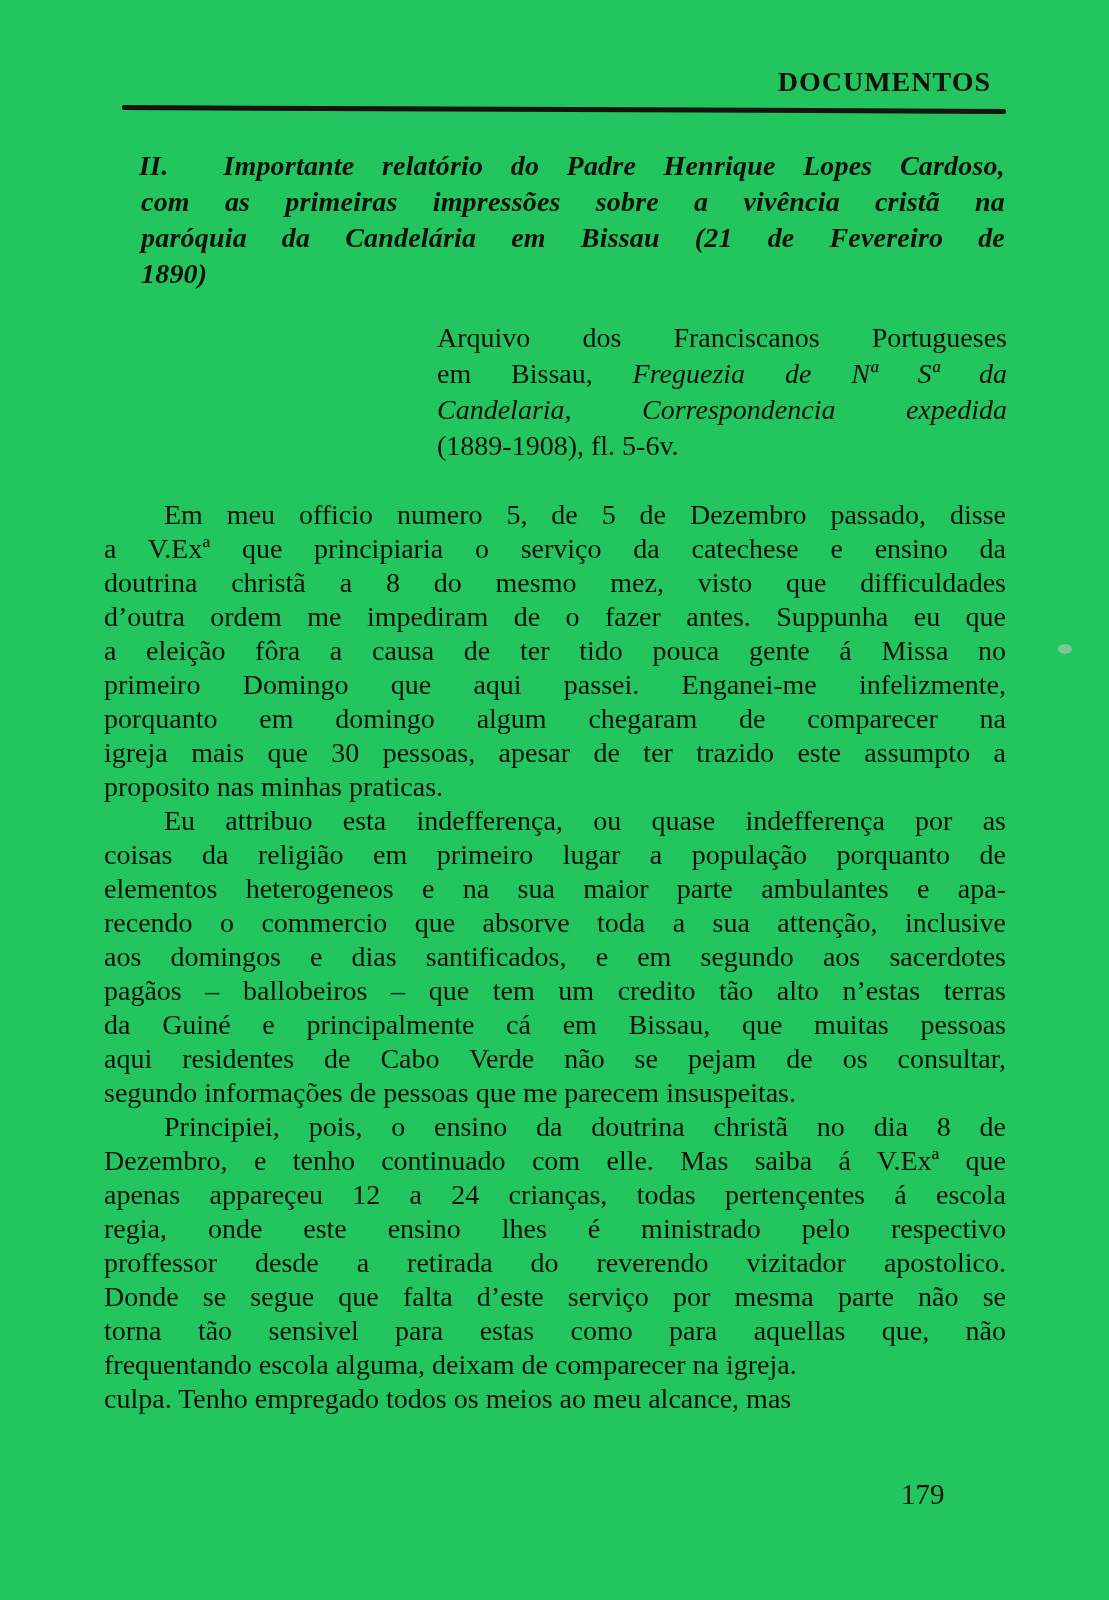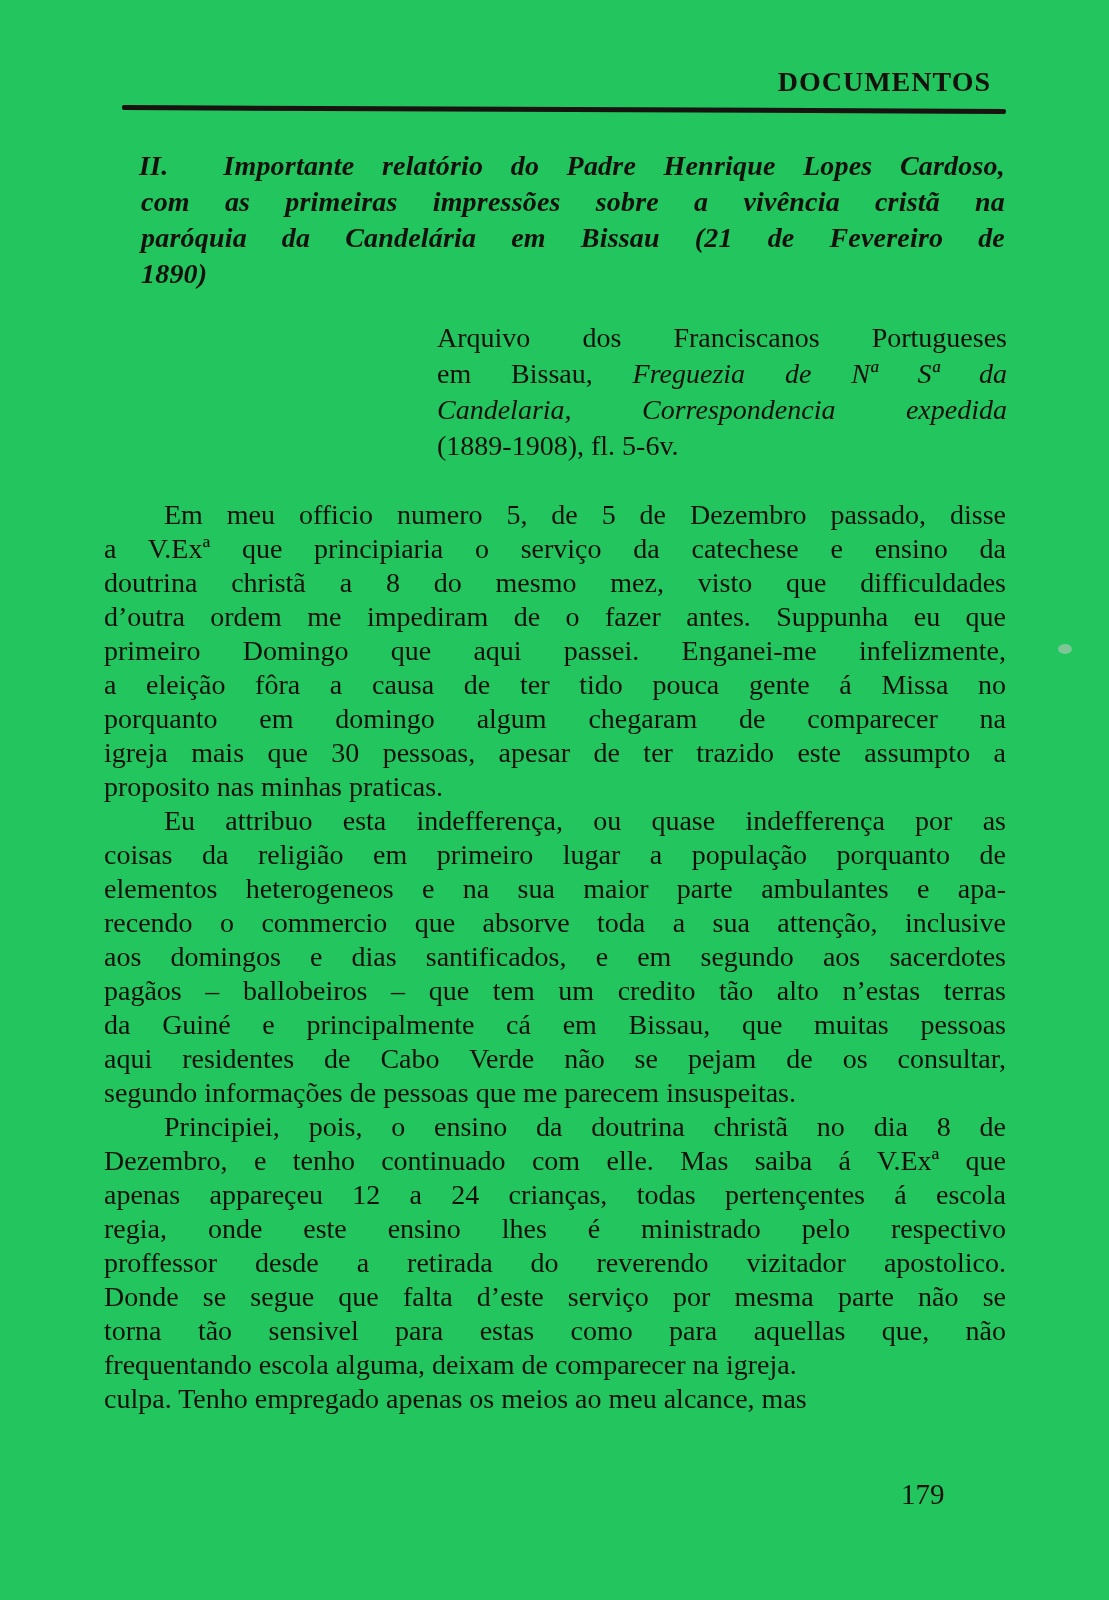--- a/index.html
+++ b/index.html
@@ -102,22 +102,22 @@
       <div class="cline just"><span>em Bissau, </span><span class="it">Freguezia de Nª Sª da</span></div>
       <div class="cline just"><span class="it">Candelaria, Correspondencia expedida</span></div>
       <div class="cline"><span>(1889-1908), fl. 5-6v.</span></div>
     </div>
   <div class="body-text">
       <div>
         <div class="bline indent just">Em meu officio numero 5, de 5 de Dezembro passado, disse</div>
         <div class="bline just">a V.Exª que principiaria o serviço da catechese e ensino da</div>
         <div class="bline just">doutrina christã a 8 do mesmo mez, visto que difficuldades</div>
         <div class="bline just">d’outra ordem me impediram de o fazer antes. Suppunha eu que</div>
+        <div class="bline just">a eleição fôra a causa de ter tido pouca gente á Missa no</div>
         <div class="bline just">primeiro Domingo que aqui passei. Enganei-me infelizmente,</div>
-        <div class="bline just">a eleição fôra a causa de ter tido pouca gente á Missa no</div>
         <div class="bline just">porquanto em domingo algum chegaram de comparecer na</div>
         <div class="bline just">igreja mais que 30 pessoas, apesar de ter trazido este assumpto a</div>
         <div class="bline">proposito nas minhas praticas.</div>
       </div>
       <div>
         <div class="bline indent just">Eu attribuo esta indefferença, ou quase indefferença por as</div>
         <div class="bline just">coisas da religião em primeiro lugar a população porquanto de</div>
         <div class="bline just">elementos heterogeneos e na sua maior parte ambulantes e apa-</div>
         <div class="bline just">recendo o commercio que absorve toda a sua attenção, inclusive</div>
         <div class="bline just">aos domingos e dias santificados, e em segundo aos sacerdotes</div>
@@ -130,18 +130,18 @@
         <div class="bline indent just">Principiei, pois, o ensino da doutrina christã no dia 8 de</div>
         <div class="bline just">Dezembro, e tenho continuado com elle. Mas saiba á V.Exª que</div>
         <div class="bline just">apenas appareçeu 12 a 24 crianças, todas pertençentes á escola</div>
         <div class="bline just">regia, onde este ensino lhes é ministrado pelo respectivo</div>
         <div class="bline just">proffessor desde a retirada do reverendo vizitador apostolico.</div>
         <div class="bline just">Donde se segue que falta d’este serviço por mesma parte não se</div>
         <div class="bline just">torna tão sensivel para estas como para aquellas que, não</div>
         <div class="bline">frequentando escola alguma, deixam de comparecer na igreja.</div>
       </div>
       <div>
-        <div class="bline">culpa. Tenho empregado apenas os meios ao meu alcance, mas</div>
+        <div class="bline">culpa. Tenho empregado todos os meios ao meu alcance, mas</div>
       </div>
     </div>
   <div class="scan-speck"></div>
   <div class="page-number">179</div>
 </div>
 
 </body></html>

